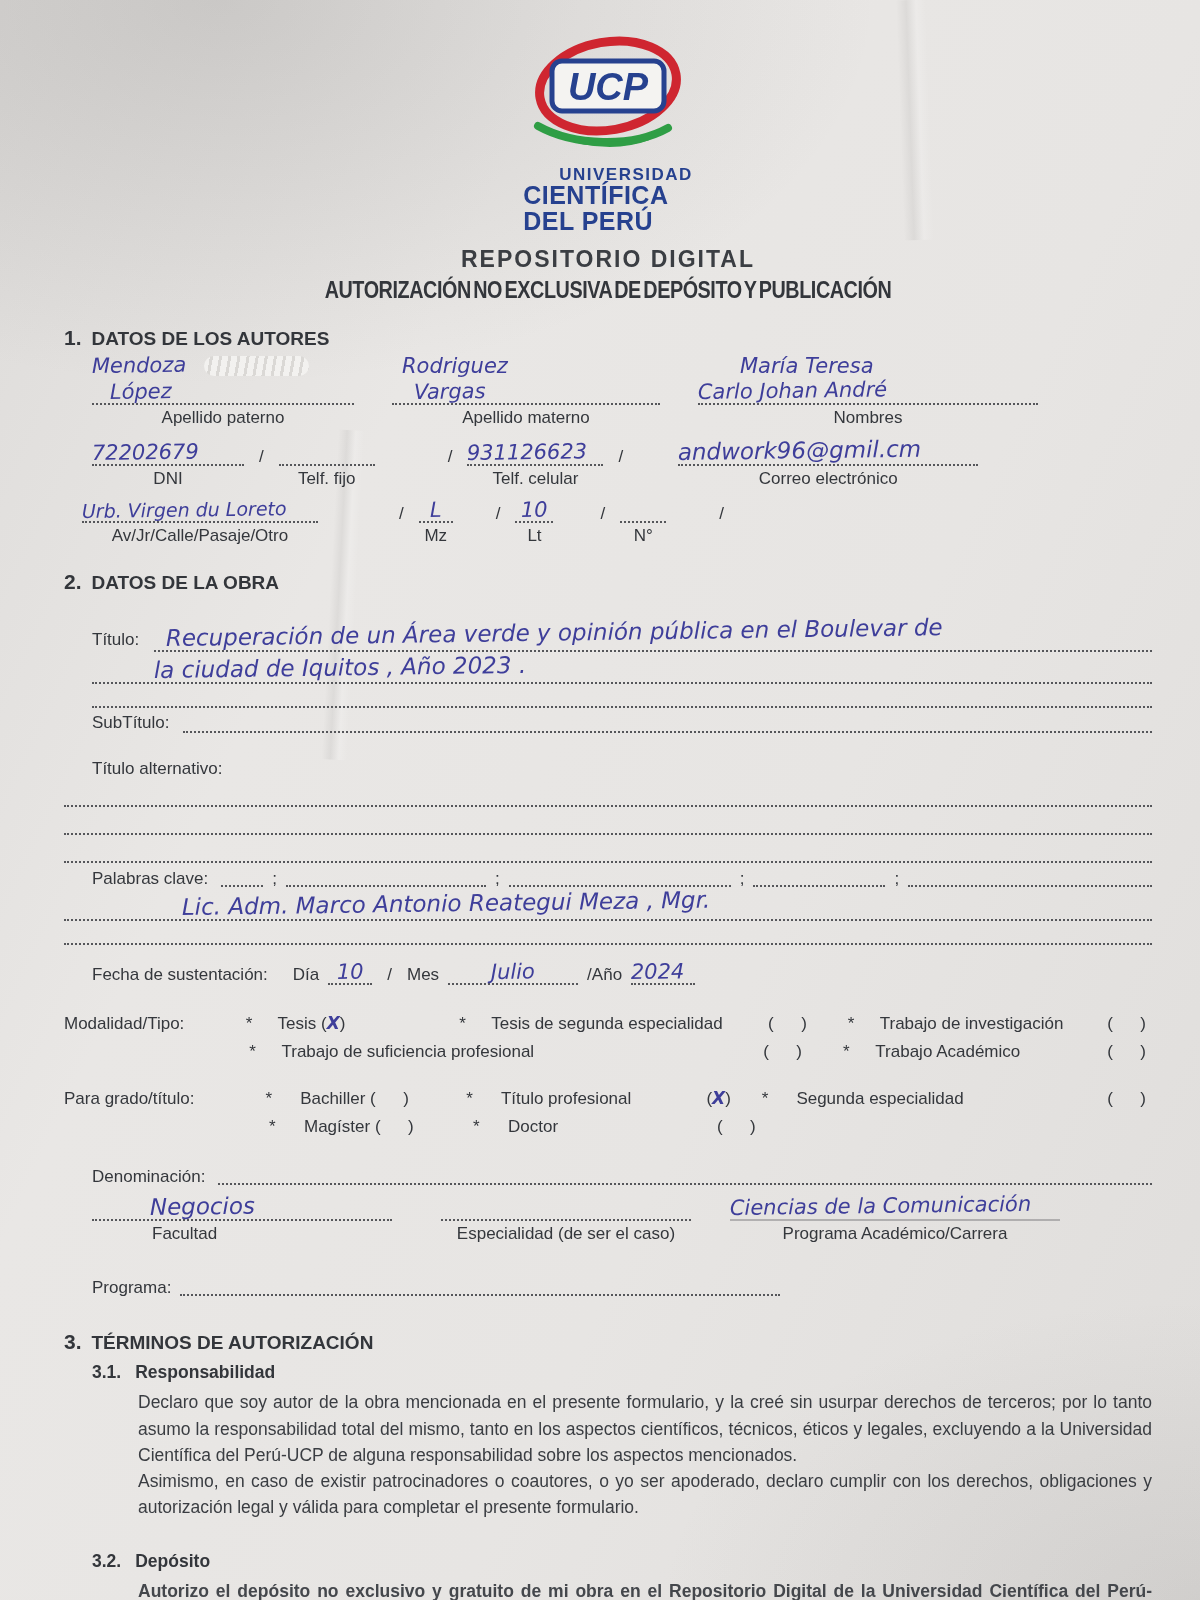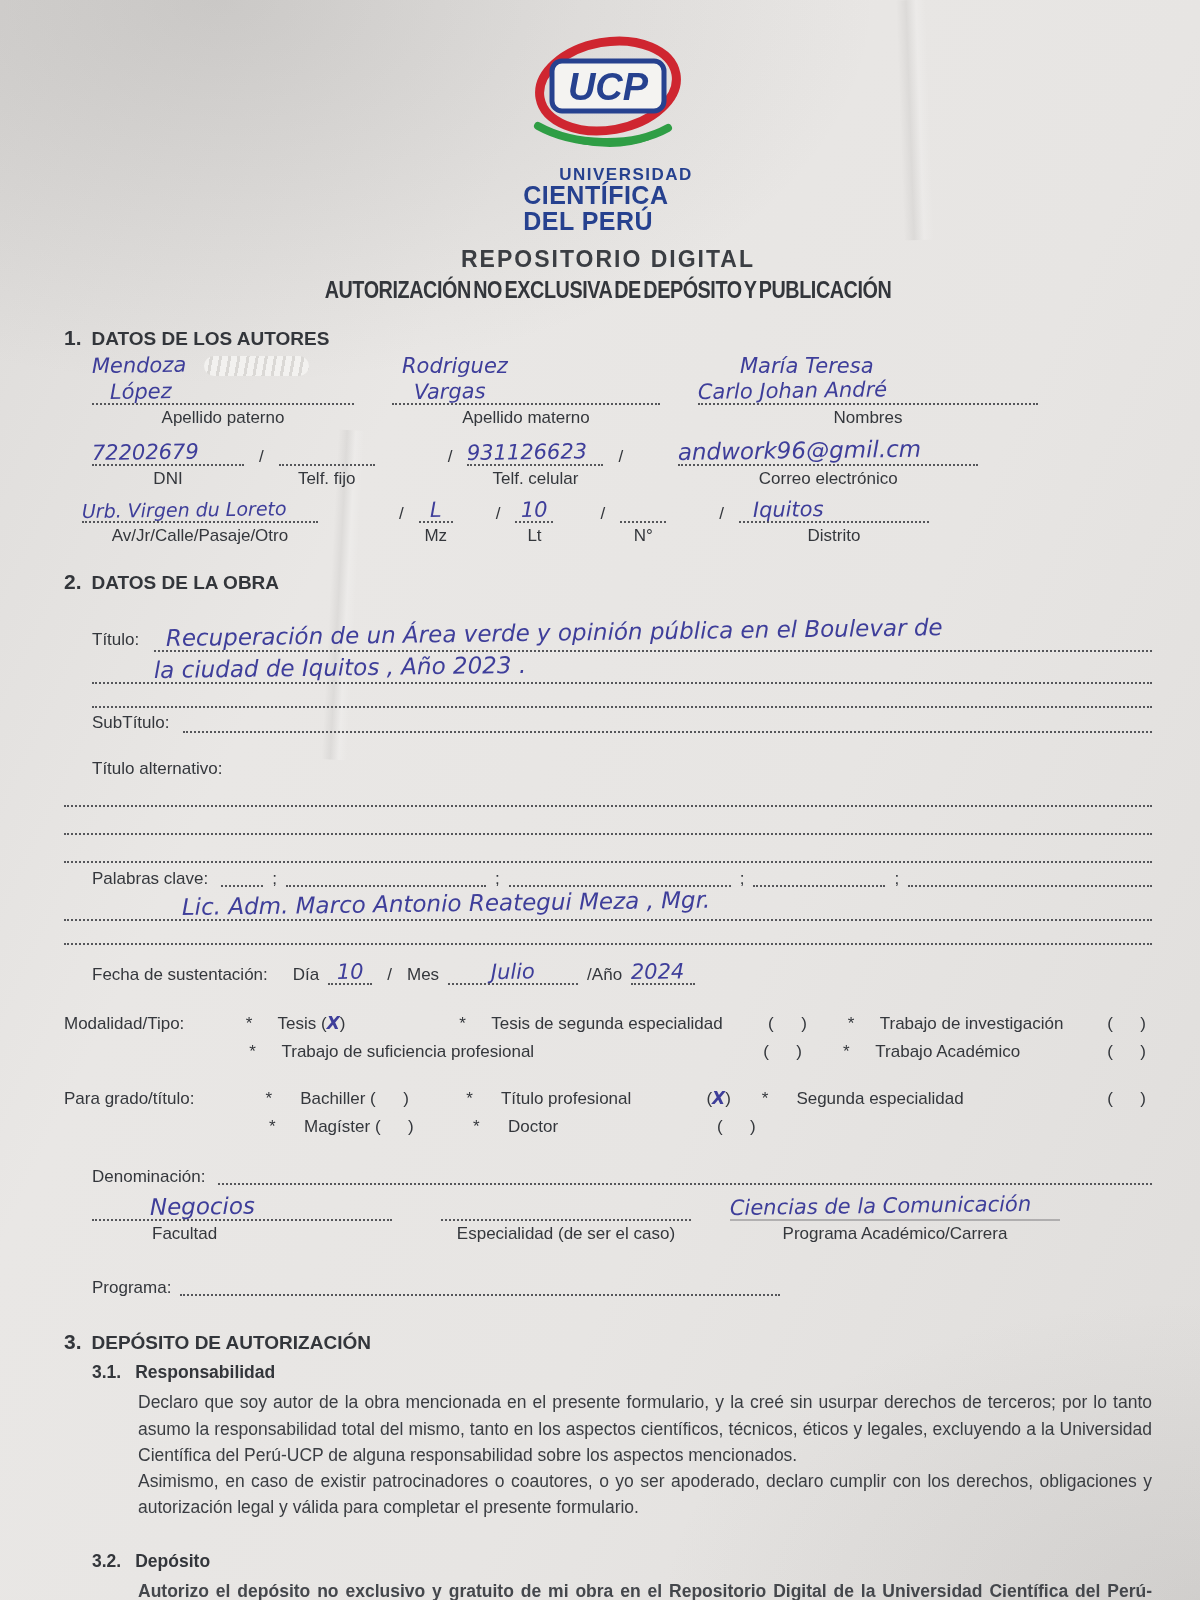--- a/index.html
+++ b/index.html
@@ -156,26 +156,20 @@
         <div class="flabel">Lt</div>
       </div>
       <span class="slash" style="padding-bottom:22px;margin-left:32px;">/</span>
       <div class="fcol" style="width:46px;">
         <div class="field" style="height:24px;">
             <span class="hw"></span>
           </div>
         <div class="flabel">N°</div>
       </div>
       <span class="slash" style="padding-bottom:22px;margin-left:38px;">/</span>
-      <div class="fcol" style="width:190px;">
-        <div class="field" style="height:24px;padding-left:14px;">
-            <span class="hw">Iquitos</span>
-          </div>
-        <div class="flabel">Distrito</div>
-      </div>
     </div>
 
     <div class="sec" style="margin-top:24px;">
       <span class="num">2.</span>
       <span>DATOS DE LA OBRA</span>
     </div>
 
     <div class="row" style="margin-left:28px;margin-top:26px;">
       <span class="lbl" style="padding-bottom:2px;">Título:</span>
       <div class="field" style="flex:1;height:30px;padding-left:12px;margin-left:6px;">
@@ -307,21 +301,21 @@
       </div>
     </div>
 
     <div class="row" style="margin-left:28px;margin-top:34px;">
       <span class="lbl">Programa:</span>
       <div class="dotline" style="width:600px;margin-bottom:2px;"></div>
     </div>
 
     <div class="sec" style="margin-top:32px;">
       <span class="num">3.</span>
-      <span>DEPÓSITO DE AUTORIZACIÓN</span>
+      <span>TÉRMINOS DE AUTORIZACIÓN</span>
     </div>
 
     <div class="s3sub" style="margin-left:28px;margin-top:8px;">
       <span>3.1.</span>
       <span>Responsabilidad</span>
     </div>
     <div class="para" style="margin-left:74px;margin-top:6px;">Declaro que soy autor de la obra mencionada en el presente formulario, y la creé sin usurpar derechos de terceros; por lo tanto asumo la responsabilidad total del mismo, tanto en los aspectos científicos, técnicos, éticos y legales, excluyendo a la Universidad Científica del Perú-UCP de alguna responsabilidad sobre los aspectos mencionados.</div>
     <div class="para" style="margin-left:74px;">Asimismo, en caso de existir patrocinadores o coautores, o yo ser apoderado, declaro cumplir con los derechos, obligaciones y autorización legal y válida para completar el presente formulario.</div>
 
     <div class="s3sub" style="margin-left:28px;margin-top:30px;">

